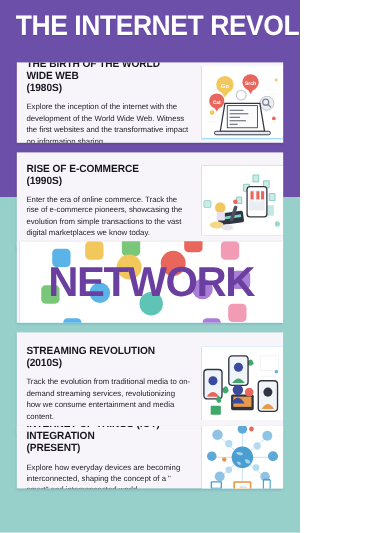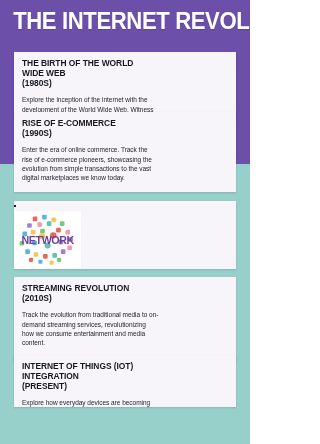--- a/index.html
+++ b/index.html
@@ -41,22 +41,22 @@
     text-shadow: 0 1px 0 rgba(0,0,0,0.12);
   }
 
   
   .card {
     position: absolute;
     left: 14px;
     width: 222px;
     background: #f7f5fa;
     display: flex;
-    flex-direction: column;
-    align-items: flex-start;
+    flex-direction: row;
+    align-items: center;
     overflow: hidden;
     box-shadow: 0 1px 2px rgba(0,0,0,0.13);
   }
 
   .card-text {
     flex: 0 0 152px;
     width: 152px;
     padding: 6px 7px 6px 8px;
     display: flex;
     flex-direction: column;
@@ -95,21 +95,21 @@
     flex: 1 1 auto;
     position: relative;
     background: #7dd3fc;
     overflow: hidden;
   }
 
   .art-svg { display: block; width: 100%; height: 100%; }
 
   
   #card-0 { top: 52px;  height: 67px; }
-  #card-1 { top: 112px; height: 80px; }
+  #card-1 { top: 127px; height: 80px; }
   #card-2 { top: 201px; height: 68px; }
   #card-3 { top: 277px; height: 85px; }
   #card-4 { top: 355px; height: 52px; }
 </style>
 </head>
 <body>
 
 <div id="poster">
 
   <div class="title-wrap">

